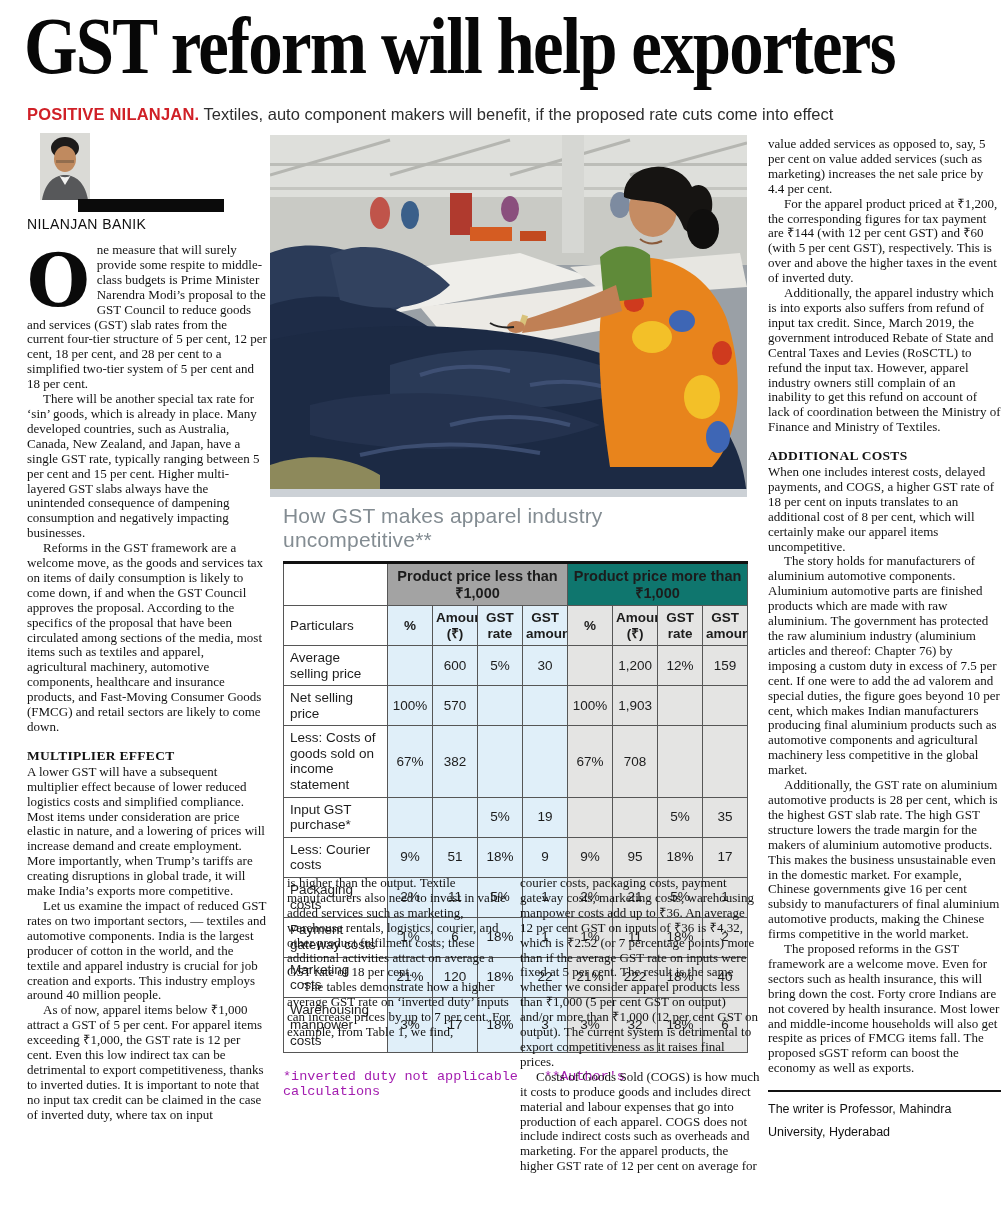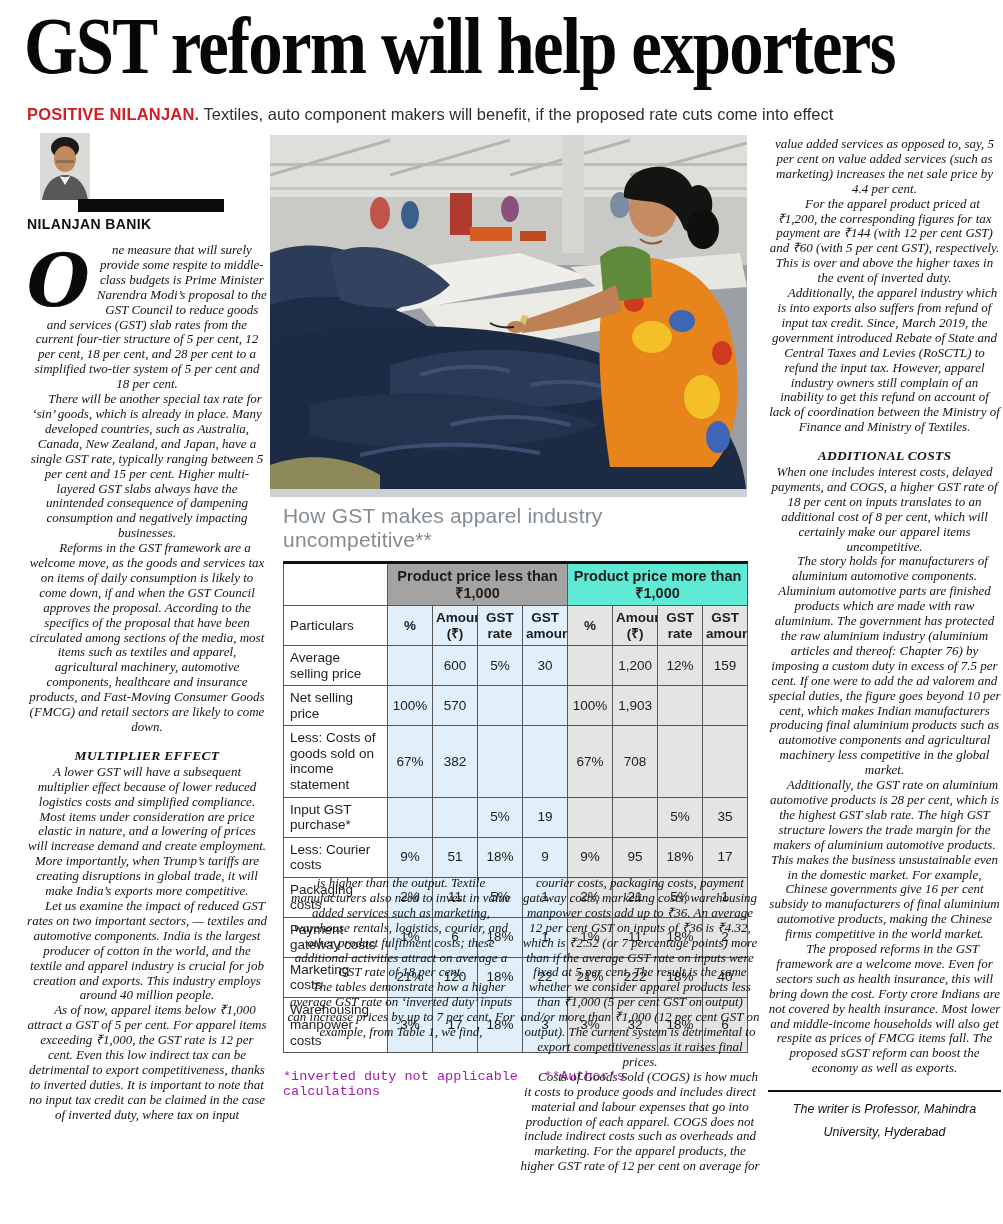--- a/index.html
+++ b/index.html
@@ -9,23 +9,23 @@
   .headline{position:absolute;left:24px;top:4px;margin:0;font-family:"Liberation Serif",serif;
             font-weight:700;font-size:80px;letter-spacing:-2px;color:#070707;white-space:nowrap;
             transform:scaleX(.86);transform-origin:left top;line-height:1.05;}
   .strap{position:absolute;left:27px;top:105px;width:960px;font-family:"Liberation Sans",sans-serif;
          font-size:16.5px;color:#2e2e2e;}
   .kicker{color:#d02027;font-weight:700;letter-spacing:.2px;}
   
   .headshot{position:absolute;left:40px;top:133px;width:50px;height:67px;overflow:hidden;}
   .byline-bar{position:absolute;left:78px;top:199px;width:146px;height:13px;background:#0b0b0b;}
   .byline{position:absolute;left:27px;top:216px;font-family:"Liberation Sans",sans-serif;
-          font-weight:700;font-size:14px;letter-spacing:.4px;color:#101010;}
-  
-  .col{position:absolute;font-size:13px;line-height:14.9px;color:#131313;text-align:center;font-style:italic;}
+          font-weight:400;font-size:14px;letter-spacing:.4px;color:#101010;}
+  
+  .col{position:absolute;font-size:13px;line-height:14.9px;color:#131313;text-align:left;}
   .col p{margin:0;}
   .col p.indent{text-indent:16px;}
   .col h3{font-size:13.5px;margin:14px 0 1px 0;letter-spacing:.3px;font-weight:700;}
   .col1{left:27px;top:243px;width:240px;}
   .col2{left:287px;top:876px;width:228px;}
   .col3{left:520px;top:876px;width:240px;}
   .col4{left:768px;top:137px;width:233px;}
   .dropcap{float:left;font-family:"DejaVu Serif","Liberation Serif",serif;font-weight:700;
            font-size:72px;line-height:70px;margin:3px 7px 0 0;color:#0a0a0a;}
   
@@ -37,21 +37,21 @@
   table.gst{border-collapse:collapse;width:464px;table-layout:fixed;
             font-family:"Liberation Sans",sans-serif;font-size:13.5px;color:#1c1c1c;
             border:1px solid #3c3c3c;border-top:3px solid #111;}
   table.gst th,table.gst td{border:1px solid #565656;padding:4px 3px;line-height:1.15;
             text-align:center;vertical-align:middle;overflow:hidden;}
   table.gst th{font-weight:700;}
   table.gst .name{background:#fff;text-align:left;padding:4px 6px;font-weight:400;}
   table.gst .blue{background:#e0eff9;}
   table.gst .gray{background:#e4e4e3;}
   table.gst .blue-h{background:#a3a3a3;font-size:14.5px;}
-  table.gst .gray-h{background:#5eead4;font-size:14.5px;}
+  table.gst .gray-h{background:#0f766e;font-size:14.5px;}
   .footnote{font-family:Liberation Mono, monospace;font-size:13.5px;color:#a21caf;margin-top:16px;}
   .footnote span{margin-right:26px;}
   
   .pullquote{position:absolute;left:287px;top:1062px;width:238px;
              font-family:"Liberation Serif",serif;font-size:19.5px;line-height:24px;color:#191919;}
   .pq-b{font-weight:700;font-size:20.5px;}
   
   .credit-rule{border:none;border-top:2px solid #111;margin:14px 0 6px 0;width:100%;}
   .credit{font-family:"Liberation Sans",sans-serif;font-size:12.5px;line-height:1.85;color:#111;}
 </style>

